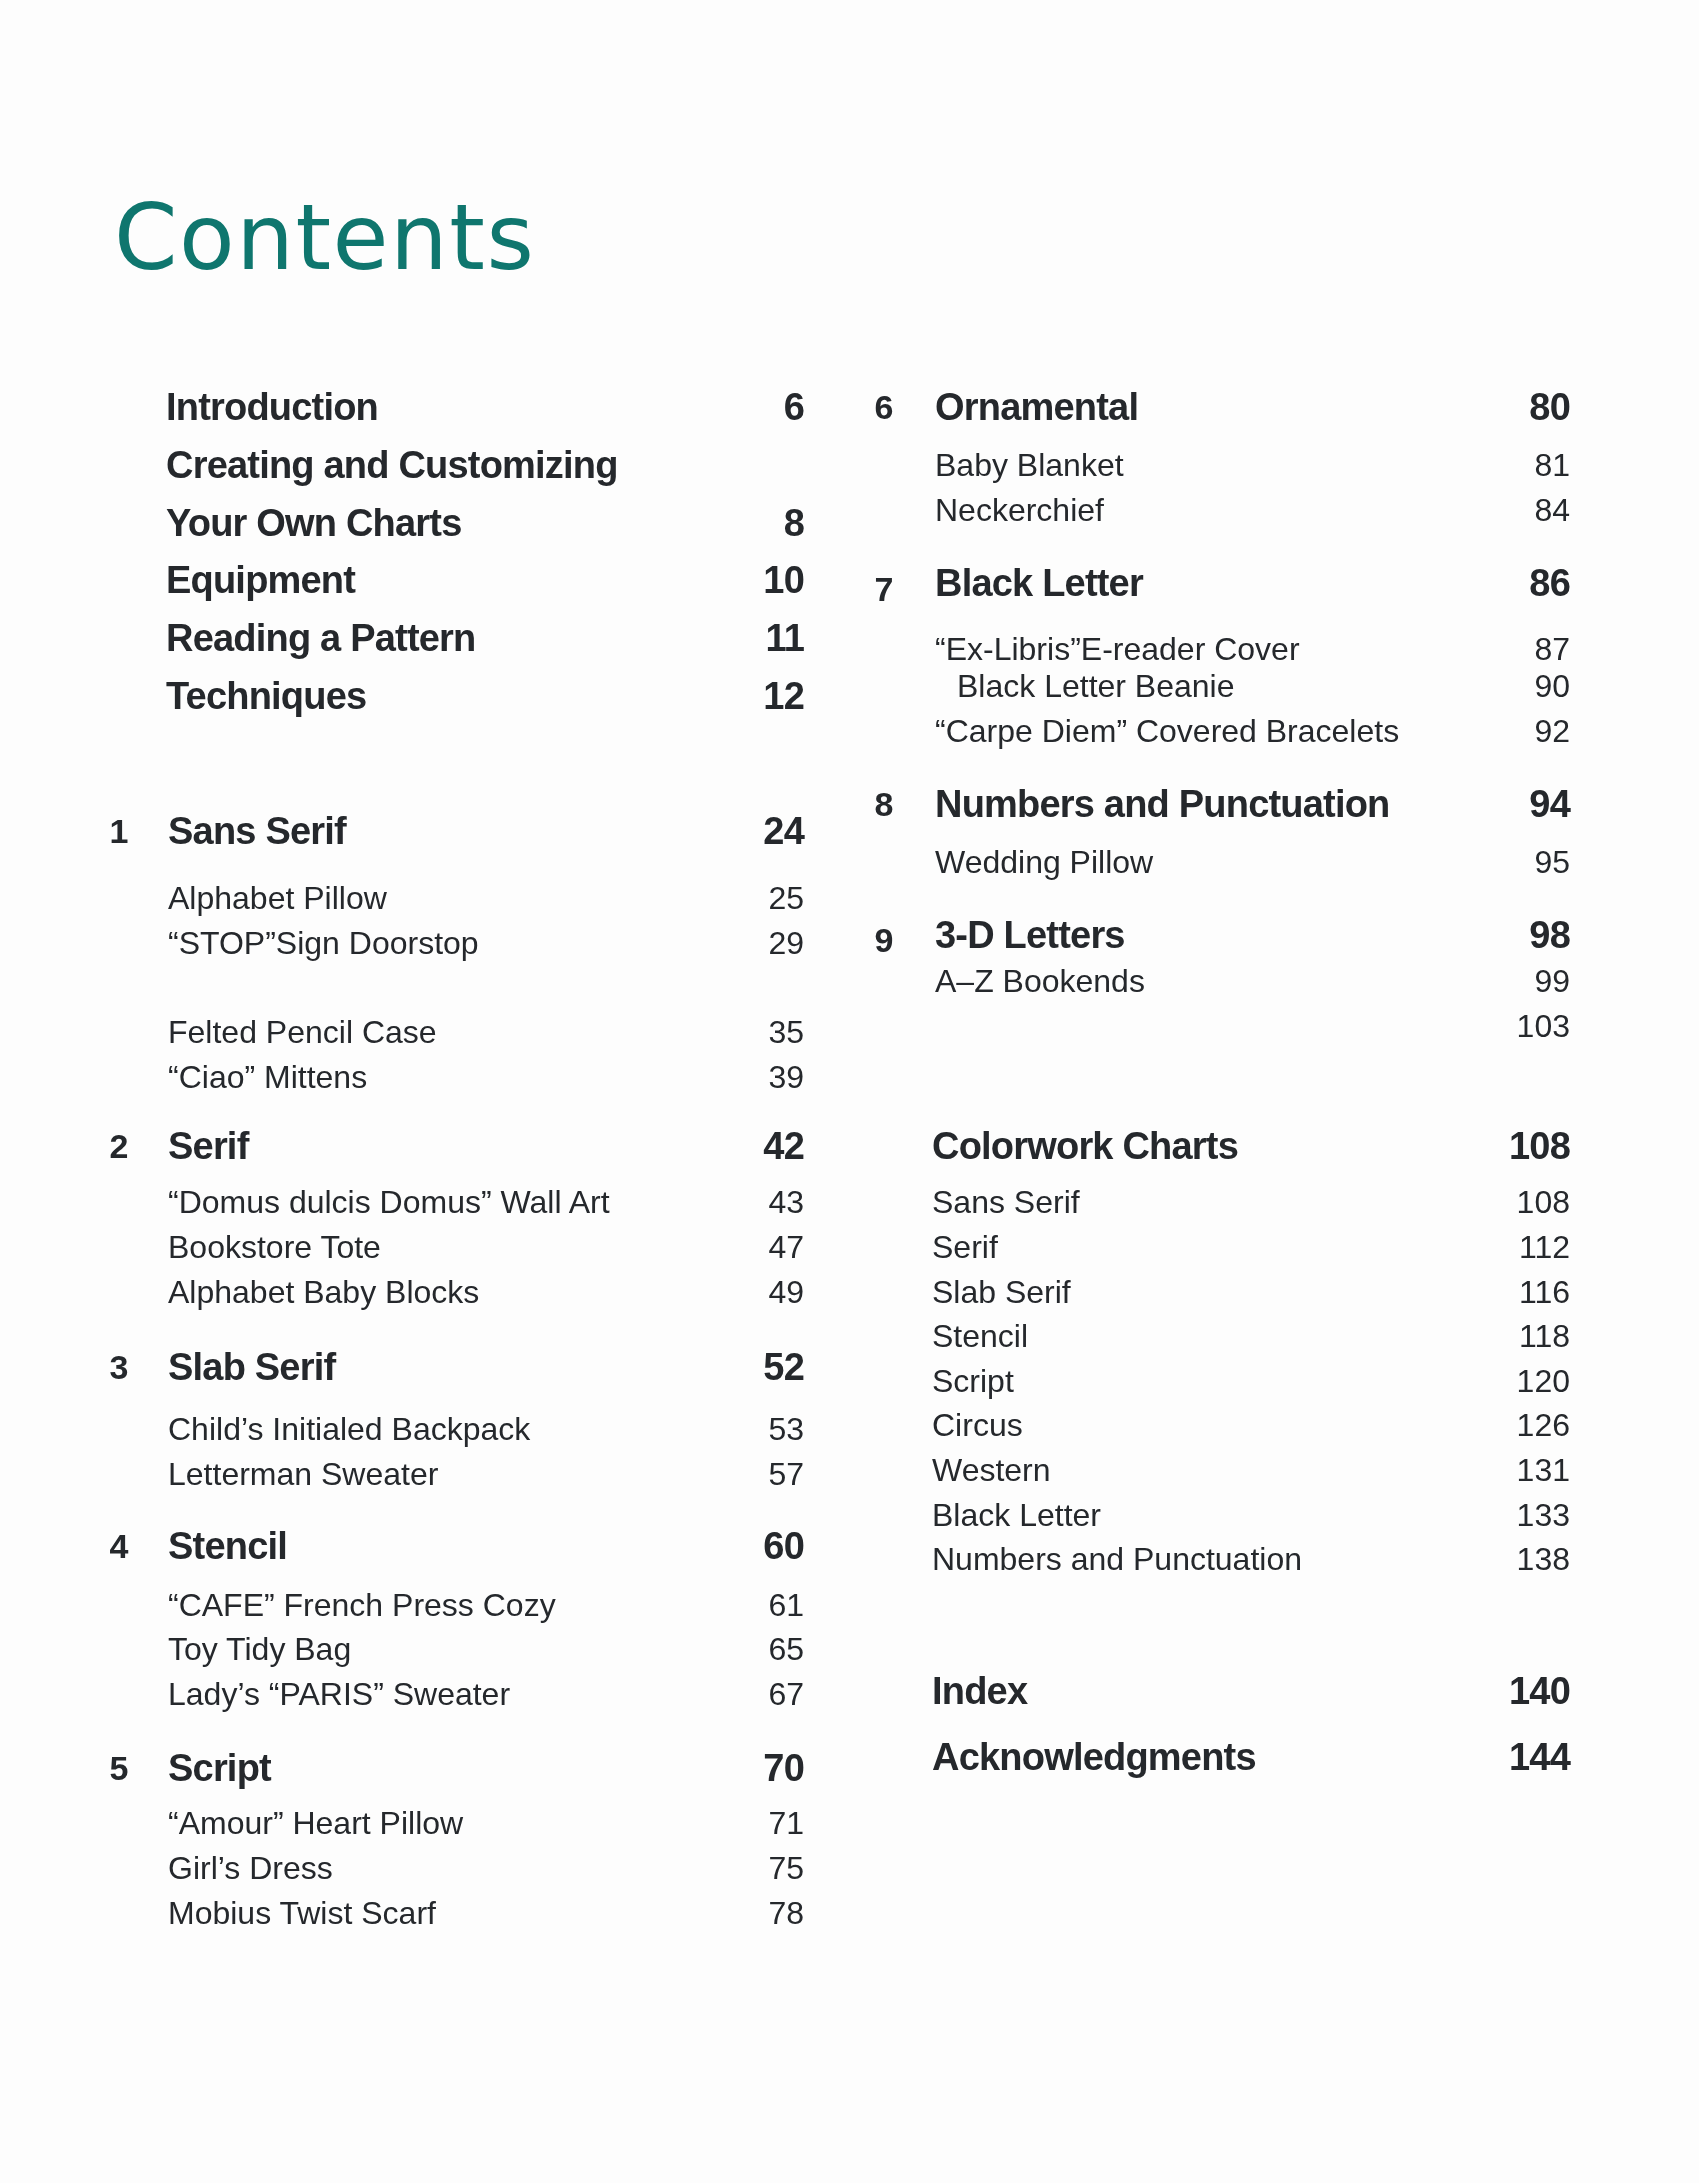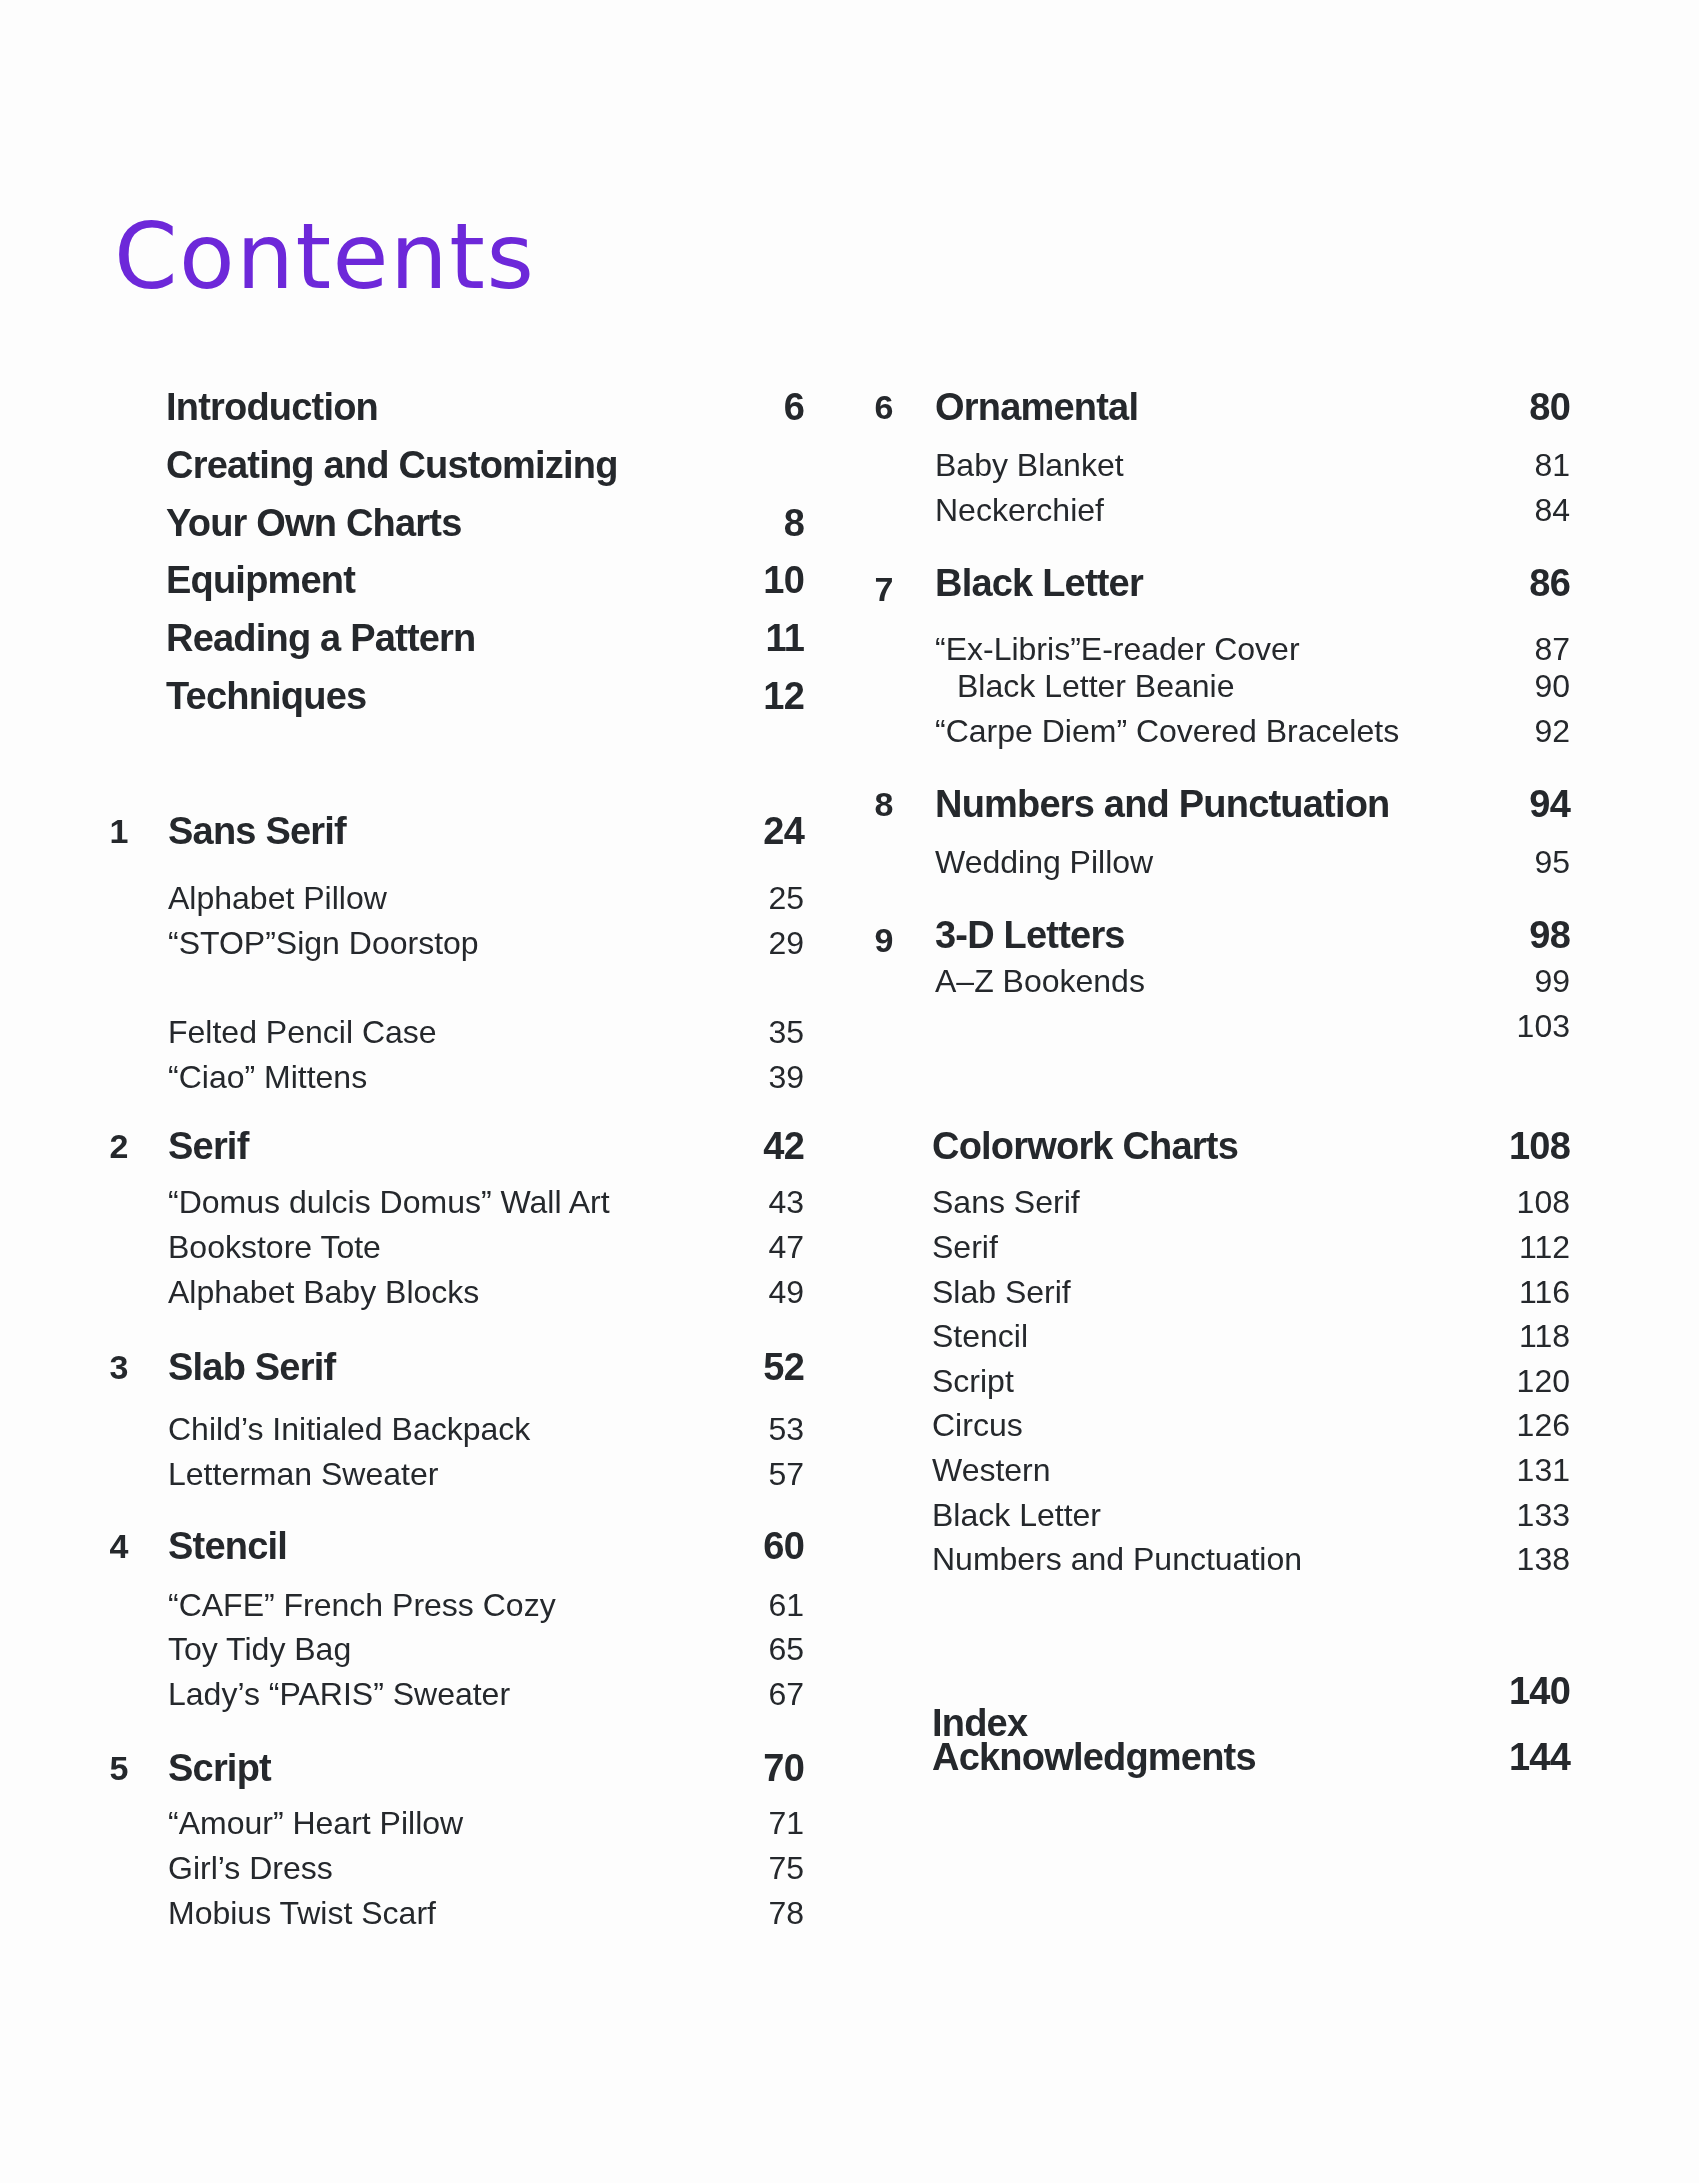--- a/index.html
+++ b/index.html
@@ -2,23 +2,23 @@
 <html style="font-size:12.3px"><head>
   <meta charset="utf-8">
   <style>
     html, body { margin: 0; padding: 0; background: #fdfdfd; }
     body {
       width: 1699px; height: 2183px; position: relative; overflow: hidden;
       font-family: "Liberation Sans", "DejaVu Sans", sans-serif;
       color: #25282c;
     }
     .title {
-      position: absolute; left: 114px; top: 211px;
+      position: absolute; left: 114px; top: 192px;
       font-family: "DejaVu Sans", sans-serif;
-      font-size: 91px; font-weight: normal; color: #6d28d9;
+      font-size: 91px; font-weight: normal; color: #0f766e;
       letter-spacing: 1.5px; line-height: 1;
     }
     .col { position: absolute; }
     .row { position: absolute; height: 43px; }
     .num {
       position: absolute; font-weight: bold; font-size: 34px; line-height: 43px;
       font-family: "Liberation Sans", sans-serif;
     }
     .label {
       position: absolute; white-space: nowrap; line-height: 43px;
@@ -247,21 +247,21 @@
   <div class="row s" style="top:1494px; left:0; width:700px;">
     <span class="label" style="left:62px;">Black Letter</span>
     <span class="page">133</span>
   </div>
   <div class="row s" style="top:1538px; left:0; width:700px;">
     <span class="label" style="left:62px;">Numbers and Punctuation</span>
     <span class="page">138</span>
   </div>
 
   <div class="row h" style="top:1670px; left:0; width:700px;">
-    <span class="label" style="left:62px;margin-top:32px;">Index</span>
+    <span class="label" style="left:62px;">Index</span>
     <span class="page">140</span>
   </div>
   <div class="row h" style="top:1736px; left:0; width:700px;">
     <span class="label" style="left:62px;">Acknowledgments</span>
     <span class="page">144</span>
   </div>
 </div>
 
 
 </body></html>

